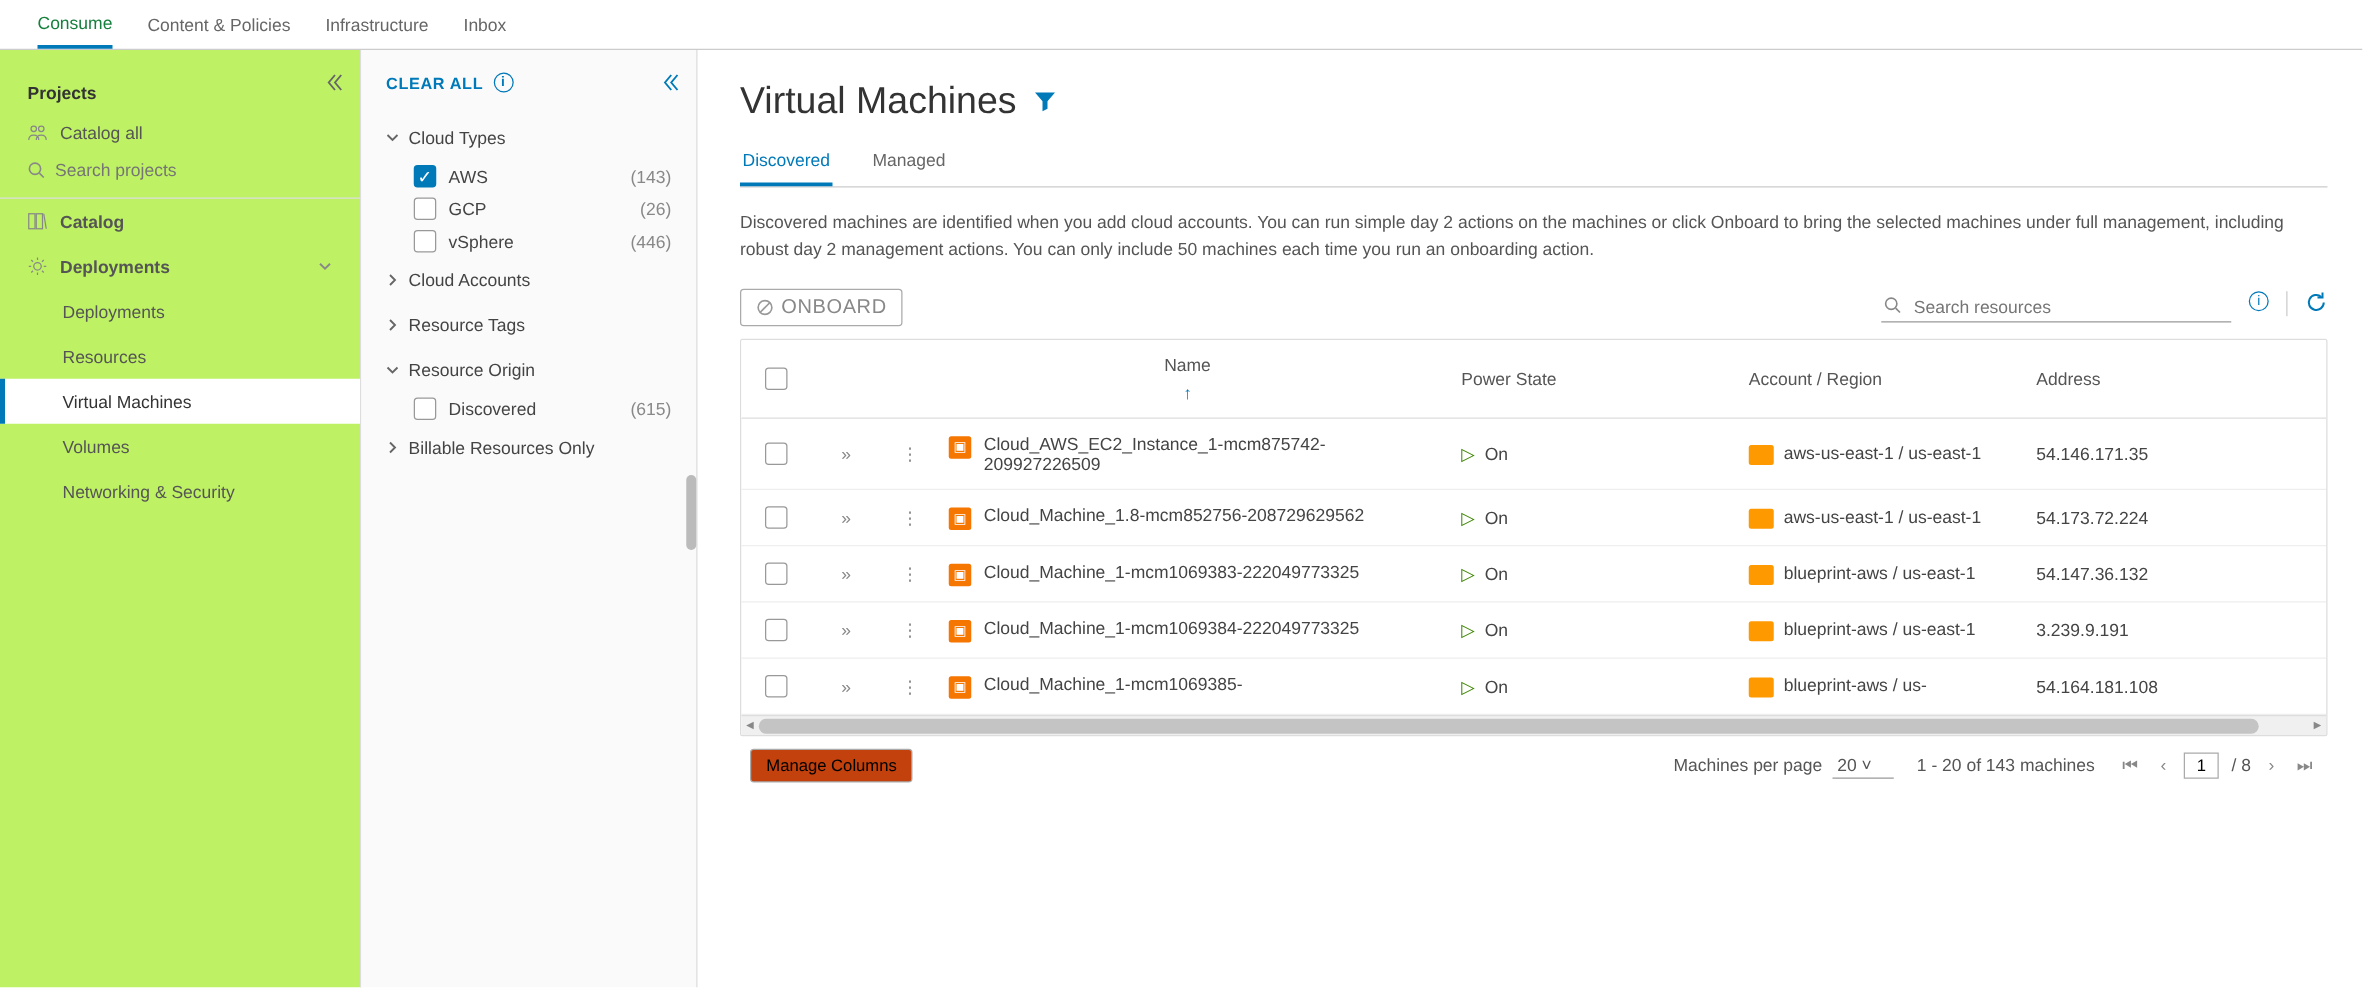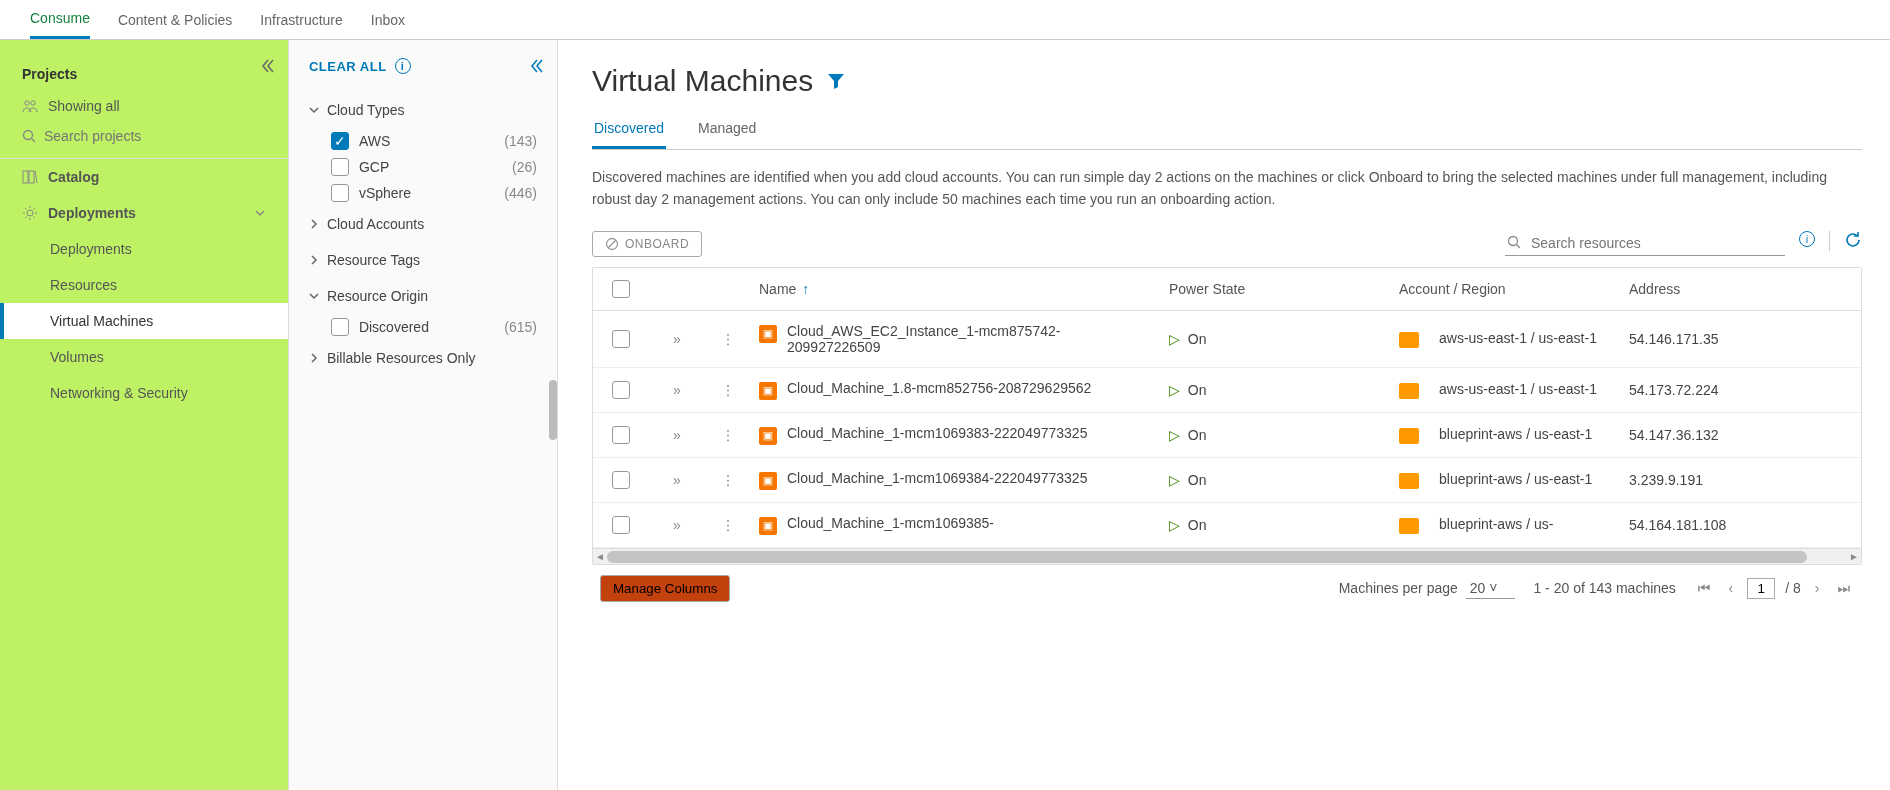--- a/index.html
+++ b/index.html
@@ -35,45 +35,45 @@
 
 .main { flex: 1; display: flex; flex-direction: column; padding: 24px 28px 0 34px; position: relative; }
 .page-title { font-size: 30px; font-weight: 300; color: #333; display: flex; align-items: center; gap: 14px; }
 .filter-icon { color: #0079b8; font-size: 18px; }
 .sub-tabs { display: flex; gap: 30px; border-bottom: 1px solid #ccc; margin-top: 12px; }
 .sub-tab { padding: 10px 2px; color: #666; cursor: pointer; }
 .sub-tab.active { color: #0079b8; border-bottom: 3px solid #0079b8; }
 .desc { color: #555; padding: 16px 0 20px; line-height: 1.6; max-width: 1250px; }
 
 .toolbar { display: flex; align-items: center; justify-content: space-between; padding-bottom: 10px; }
-.onboard-btn { border: 1px solid #aaa; border-radius: 3px; padding: 5px 12px; color: #888; font-size: 12px; letter-spacing: 0.5px; display: flex; align-items: center; gap: 6px; cursor: not-allowed; }
+.onboard-btn { border: 1px solid #aaa; border-radius: 3px; padding: 5px 12px; color: #888; font-size: 16px; letter-spacing: 0.5px; display: flex; align-items: center; gap: 6px; cursor: not-allowed; }
 .search-wrap { display: flex; gap: 14px; }
 .search-resources { border: none; border-bottom: 1px solid #999; padding: 4px 6px 4px 26px; width: 280px; background: transparent; outline: none; font-size: 14px; }
 .search-box { position: relative; }
 .search-box .mag { position: absolute; left: 2px; top: 4px; color: #888; }
 .refresh { color: #0079b8; cursor: pointer; font-size: 18px; }
 .divider-v { width: 1px; height: 20px; background: #ccc; }
 
 .table-wrap { border: 1px solid #ddd; border-radius: 2px; overflow: hidden; }
 .thead, .trow { display: grid; grid-template-columns: 56px 56px 46px 410px 230px 230px 240px; align-items: center; }
 .thead { border-bottom: 1px solid #ddd; background: #fff; }
 .thead .th { padding: 12px 8px; color: #555; font-weight: 500; display: flex; align-items: center; gap: 6px; }
-.thead .th.name { padding-right: 20px; }
+.thead .th.name { padding-right: 20px; flex-direction: column; }
 .sort-up { color: #0079b8; }
 .trow { border-bottom: 1px solid #eee; }
 .td { padding: 12px 8px; color: #444; }
 .cell-check { display: flex; justify-content: center; }
 .row-cbx { width: 18px; height: 18px; border: 1px solid #999; border-radius: 3px; background: #fff; }
 .expand { color: #888; text-align: center; cursor: pointer; }
 .kebab { color: #888; cursor: pointer; text-align: center; }
 .name-cell { display: flex; align-items: flex-start; gap: 10px; }
 .vm-icon { width: 18px; height: 18px; background: #f57600; color: #fff; font-size: 11px; display: inline-flex; align-items: center; justify-content: center; border-radius: 2px; flex-shrink: 0; margin-top: 2px; }
 .power { display: flex; align-items: center; gap: 8px; }
 .play { color: #3c8500; }
-.acct { display: flex; align-items: flex-start; gap: 20px; text-align: center; }
+.acct { display: flex; align-items: flex-start; gap: 8px; text-align: center; }
 .aws-badge { width: 20px; height: 16px; background: #ff9900; border-radius: 2px; flex-shrink: 0; margin-top: 2px; }
 
 .hscroll { height: 16px; background: #f0f0f0; position: relative; border-top: 1px solid #ddd; }
 .hscroll-thumb { position: absolute; left: 14px; top: 2px; height: 12px; width: 1200px; background: #c4c4c4; border-radius: 6px; }
 .hscroll-arrow { position: absolute; top: 0; width: 14px; height: 16px; display: flex; align-items: center; justify-content: center; color: #888; font-size: 10px; }
 
 .footer { display: flex; align-items: center; padding: 10px 8px; gap: 18px; color: #555; }
 .manage-cols { border: 1px solid #aaa; border-radius: 3px; padding: 5px 12px; background: #c2410c; cursor: pointer; }
 .spacer { flex: 1; }
 .perpage { display: flex; align-items: center; gap: 8px; }
@@ -104,21 +104,21 @@
     </div>
     <div class="side-section">Projects</div>
     <div class="side-line">
       <span>
         <svg width="16" height="14" viewBox="0 0 16 14">
             <circle cx="5" cy="4" r="2.2" stroke="#888" fill="none"></circle>
             <circle cx="11" cy="4" r="2.2" stroke="#888" fill="none"></circle>
             <path d="M1 13c0-3 2-4 4-4s4 1 4 4M7 13c0-3 2-4 4-4s4 1 4 4" stroke="#888" fill="none"></path>
           </svg>
       </span>
-      <span>Showing all</span>
+      <span>Catalog all</span>
     </div>
     <div class="search-projects">
       <span>
         <svg width="14" height="14" viewBox="0 0 14 14">
             <circle cx="6" cy="6" r="4.5" stroke="#888" fill="none" stroke-width="1.3"></circle>
             <line x1="9.5" y1="9.5" x2="13" y2="13" stroke="#888" stroke-width="1.3"></line>
           </svg>
       </span>
       <input placeholder="Search projects" style="">
     </div>

